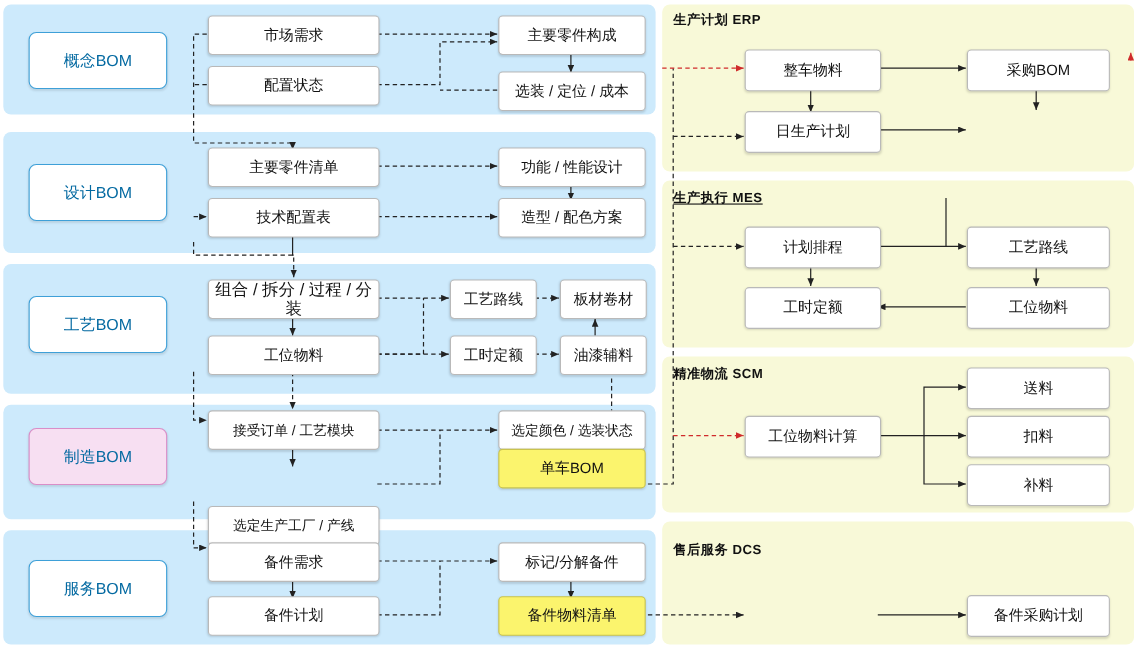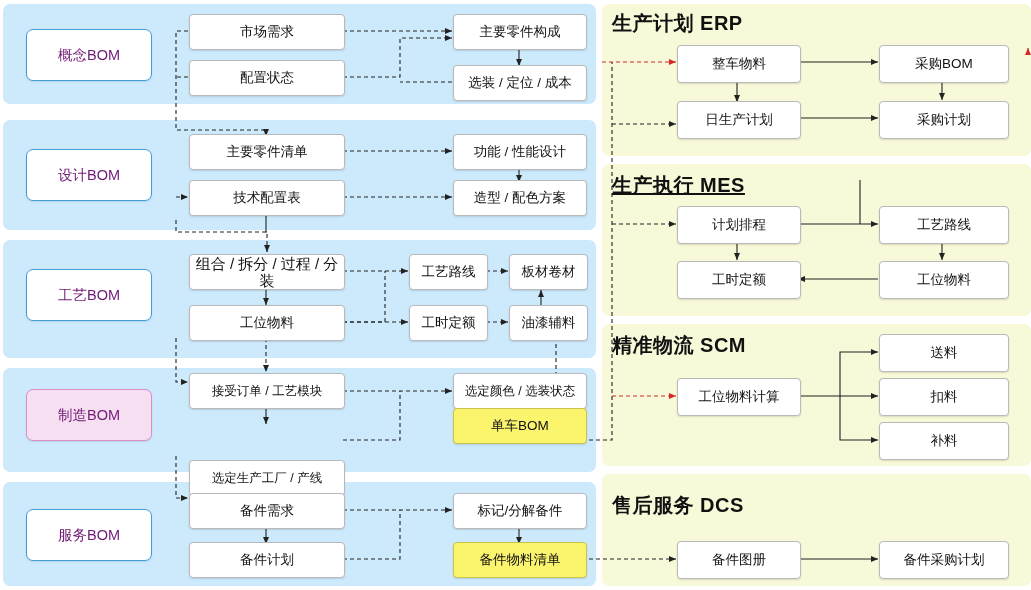--- a/index.html
+++ b/index.html
@@ -15,21 +15,21 @@
     position:absolute;
     background:#cdeafc;
     border-radius:7px;
   }
   .bom-label{
     position:absolute;
     background:#ffffff;
     border:1.5px solid #3ea0d8;
     border-radius:7px;
     display:flex;align-items:center;justify-content:center;
-    font-size:14.5px;color:#701a75;
+    font-size:14.5px;color:#0369a1;
     box-shadow:0 1px 2px rgba(0,0,0,0.10);
   }
   .bom-label.pink{background:#f7dff2;border-color:#d98ec8;text-align:right;}
   .node{
     position:absolute;
     background:#ffffff;
     border:1px solid #b9b9b9;
     border-radius:4px;
     display:flex;align-items:center;justify-content:center;
     font-size:13.5px;color:#111;
@@ -38,21 +38,21 @@
     line-height:1.15;
   }
   .node.yellow{background:#fbf46d;border-color:#c9c34d;}
   .erp-panel{
     position:absolute;
     background:#f8f9d8;
     border-radius:7px;
   }
   .sect-title{
     position:absolute;
-    font-size:20px;
+    font-size:12px;
     font-weight:bold;
     color:#111;
     letter-spacing:0.5px;
   }
   svg.lines{position:absolute;left:0;top:0;width:1031px;height:590px;pointer-events:none;}
 </style>
 </head>
 <body>
 
 <div id="canvas">
@@ -182,28 +182,26 @@
   <div class="node yellow" style="left:453px;top:542px;width:132px;height:34px;">备件物料清单</div>
 
   <div class="sect-title" style="left:612px;top:10px;">生产计划 ERP</div>
   <div class="sect-title" style="left:612px;top:172px;text-decoration:underline;">生产执行 MES</div>
   <div class="sect-title" style="left:612px;top:332px;">精准物流  SCM</div>
   <div class="sect-title" style="left:612px;top:492px;">售后服务  DCS</div>
 
   <div class="node" style="left:677px;top:45px;width:122px;height:36px;">整车物料</div>
   <div class="node" style="left:879px;top:45px;width:128px;height:36px;">采购BOM</div>
   <div class="node" style="left:677px;top:101px;width:122px;height:36px;">日生产计划</div>
-  <div class="node" style="left:879px;top:101px;width:128px;height:36px;">采购计划</div>
 
   <div class="node" style="left:677px;top:206px;width:122px;height:36px;">计划排程</div>
   <div class="node" style="left:879px;top:206px;width:128px;height:36px;">工艺路线</div>
   <div class="node" style="left:677px;top:261px;width:122px;height:36px;">工时定额</div>
   <div class="node" style="left:879px;top:261px;width:128px;height:36px;">工位物料</div>
 
   <div class="node" style="left:677px;top:378px;width:122px;height:36px;">工位物料计算</div>
   <div class="node" style="left:879px;top:334px;width:128px;height:36px;">送料</div>
   <div class="node" style="left:879px;top:378px;width:128px;height:36px;">扣料</div>
   <div class="node" style="left:879px;top:422px;width:128px;height:36px;">补料</div>
 
-  <div class="node" style="left:677px;top:541px;width:122px;height:36px;">备件图册</div>
   <div class="node" style="left:879px;top:541px;width:128px;height:36px;">备件采购计划</div>
 
 </div>
 
 </body></html>

